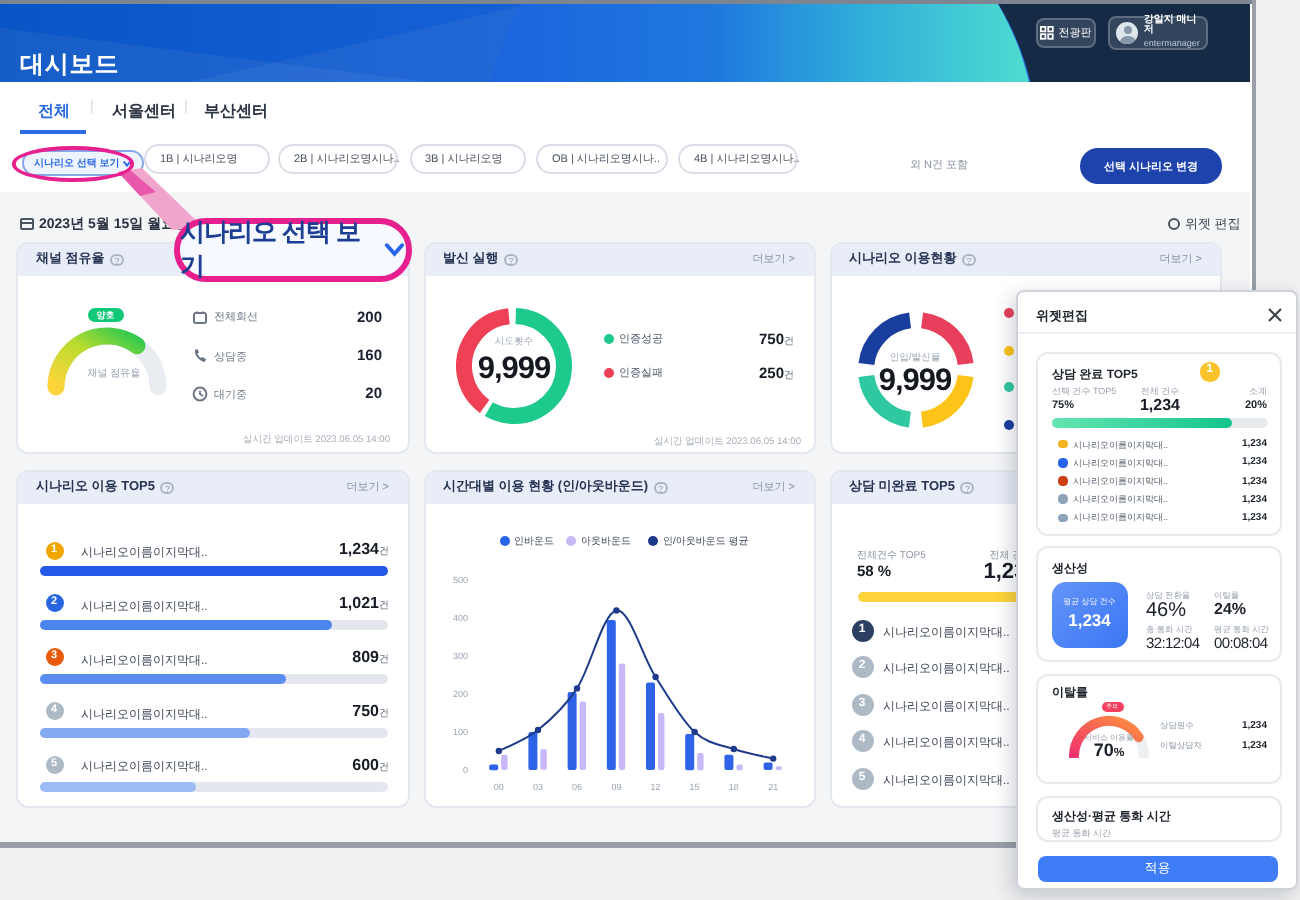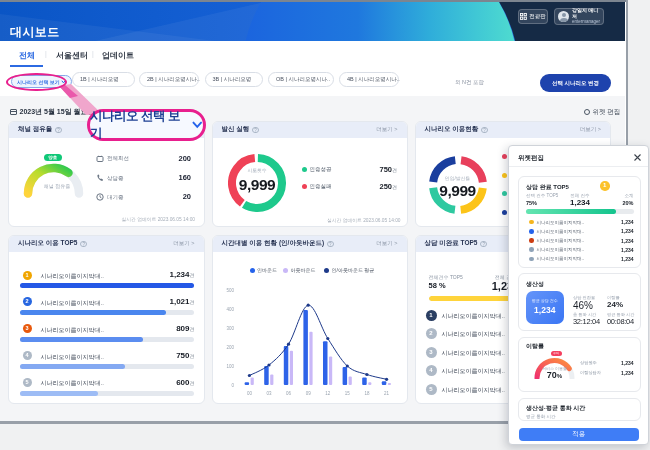--- a/index.html
+++ b/index.html
@@ -81,21 +81,21 @@
 <div class="hbtn" id="hb2">
         <span class="av"></span>
         <span class="nm"><b>강일지 매니저</b><br><i>entermanager</i></span>
       </div>
 </div>
 <div id="tabs">
 <span class="t on" style="left:19px">전체</span>
       <span class="sep" style="left:45px">|</span>
 <span class="t" style="left:56px">서울센터</span>
       <span class="sep" style="left:92px">|</span>
-<span class="t" style="left:102px">업데이트</span>
+<span class="t" style="left:102px">부산센터</span>
 <div class="ul"></div>
 </div>
 <div id="chips">
 <div class="chip" id="chip0">시나리오 선택 보기&nbsp;<svg width="5" height="4" viewBox="0 0 6 4">
           <path d="M1,0.5 L3,3 L5,0.5" stroke="#2c6ae2" stroke-width="1.2" fill="none"></path>
         </svg></div>
 <div class="chip" style="left:72px;width:62.5px">1B | 시나리오명</div>
 <div class="chip" style="left:139px;width:60px">2B | 시나리오명시나..</div>
 <div class="chip" style="left:204.5px;width:58.5px">3B | 시나리오명</div>
 <div class="chip" style="left:268px;width:66px">OB | 시나리오명시나..</div>

